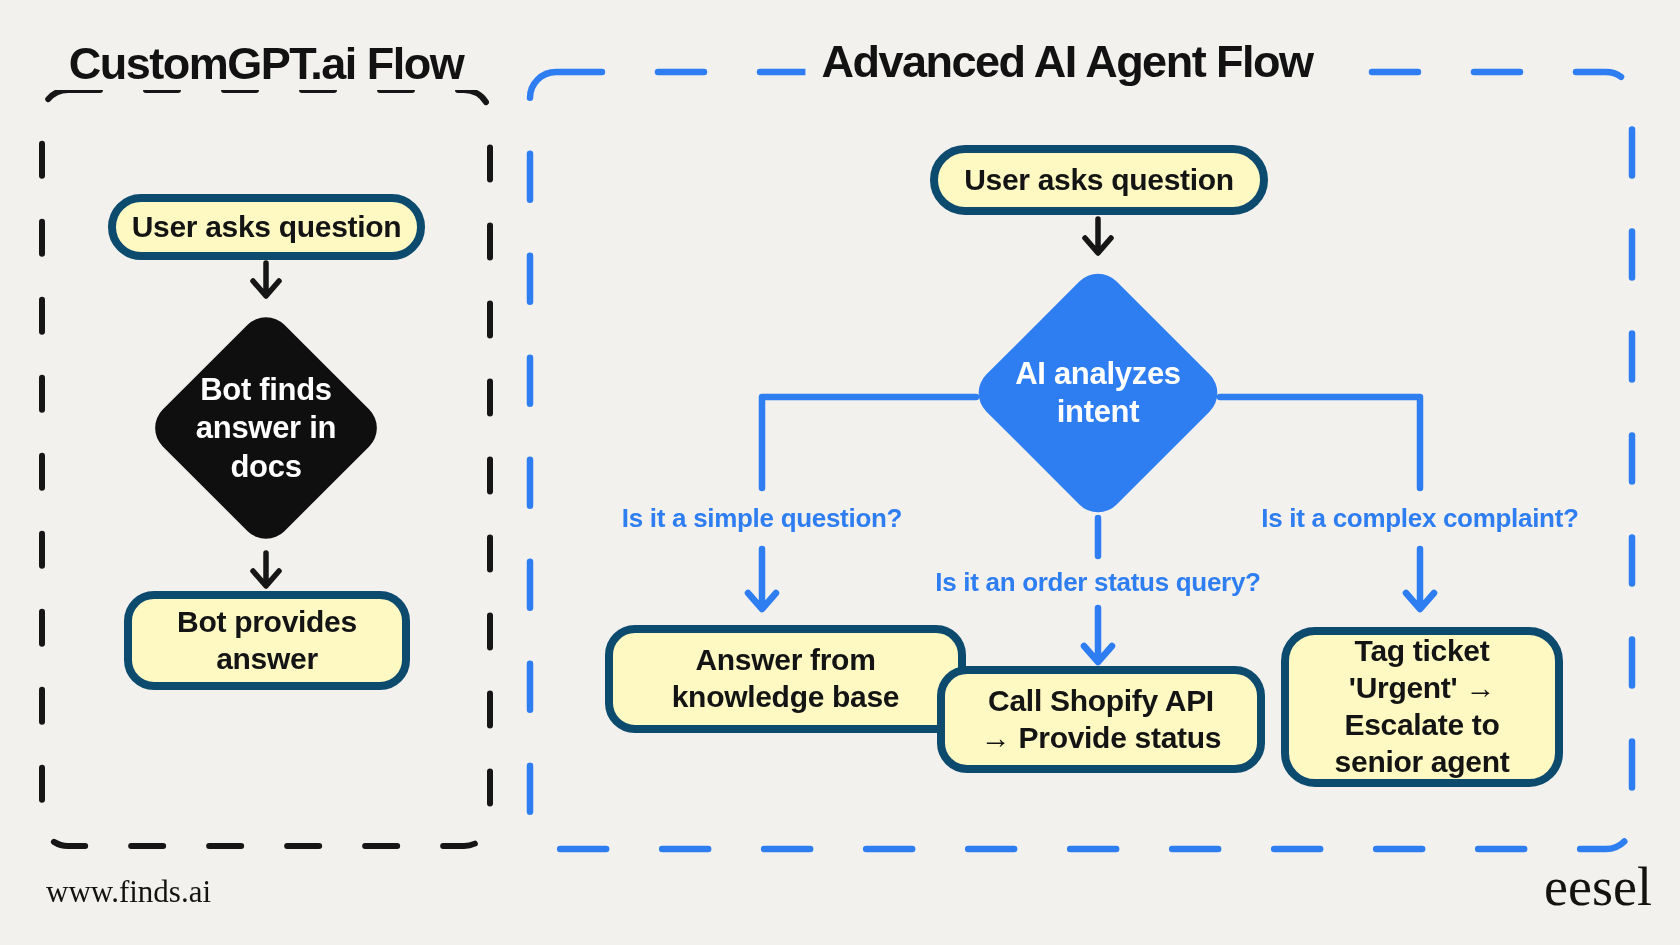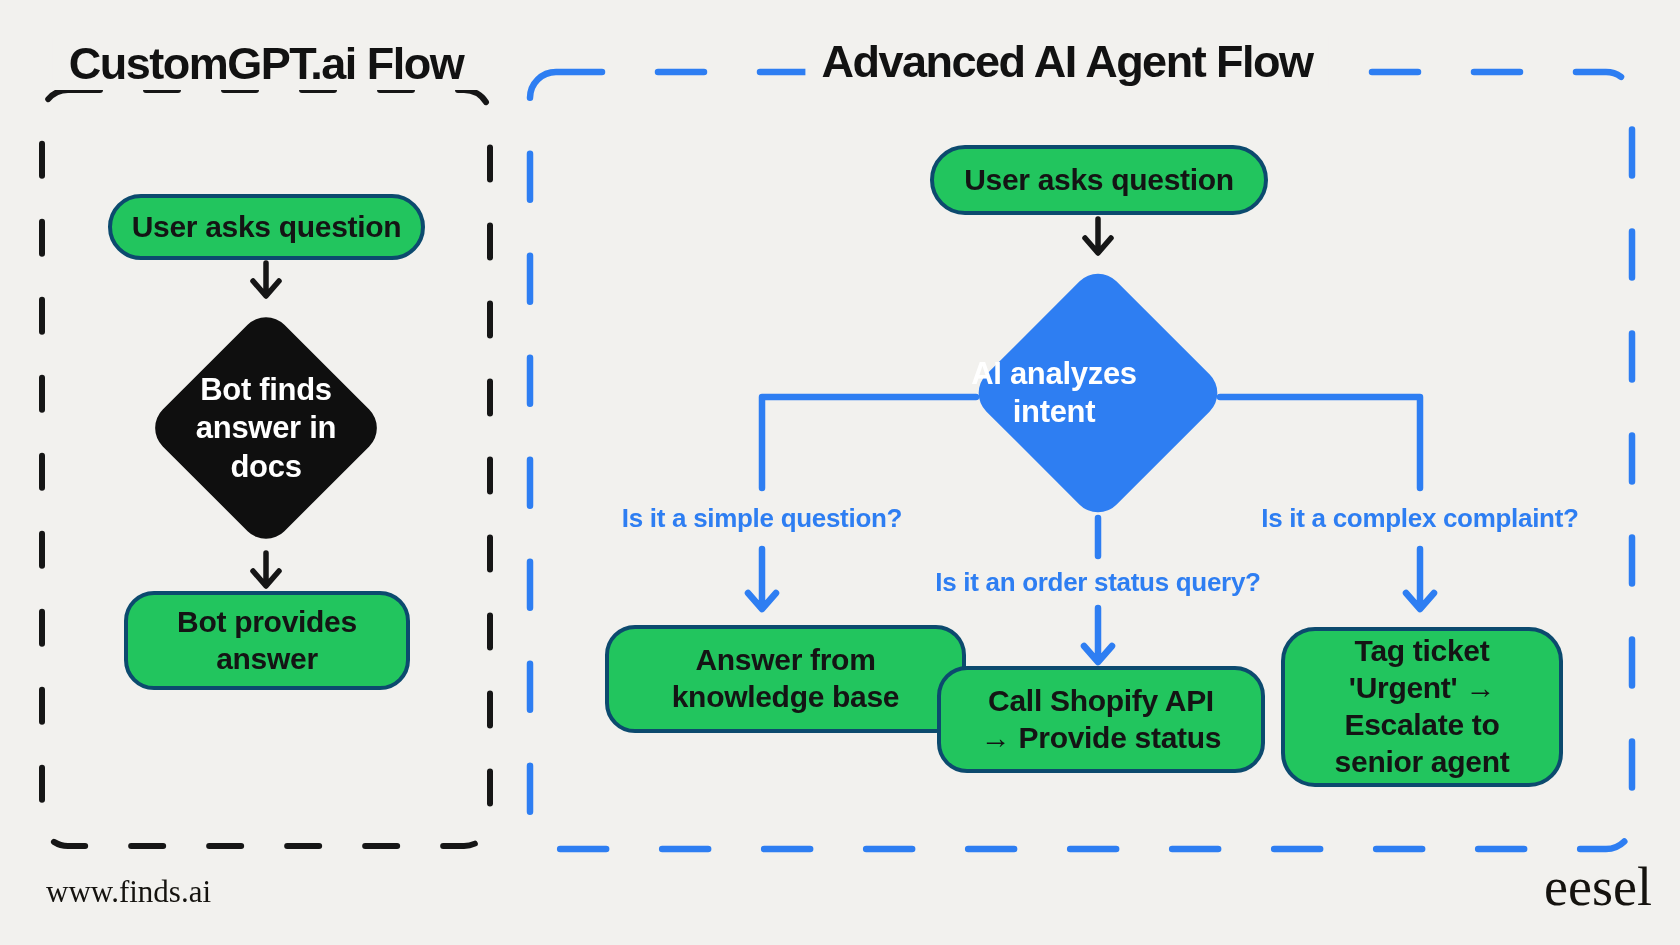--- a/index.html
+++ b/index.html
@@ -44,22 +44,22 @@
     font-size: 45px;
     letter-spacing: -1.5px;
     line-height: 1.15;
     color: #121212;
     background: #f2f1ee;
     padding: 0 16px;
   }
 
   .node {
     position: absolute;
-    background: #22c55e;
-    border: 4px solid #0c4a6e;
+    background: #fef9c3;
+    border: 8px solid #0c4a6e;
     border-radius: 30px;
     display: flex;
     align-items: center;
     justify-content: center;
     text-align: center;
     font-weight: 700;
     font-size: 30px;
     line-height: 1.23;
     letter-spacing: -0.3px;
     color: #141414;
@@ -145,21 +145,21 @@
   <div class="diamond-label" style="left:156px; top:371px; width:220px;text-align:center;">Bot finds
 answer in
 docs</div>
 
   <div class="node" style="left:124px; top:591px; width:286px; height:99px;">Bot provides
 answer</div>
 
   <div class="node pill" style="left:930px; top:145px; width:338px; height:70px;">User asks question</div>
 
   <div class="diamond-shape diamond-blue" style="left:1006px; top:301px; width:184px; height:184px;"></div>
-  <div class="diamond-label" style="left:944px; top:355px; width:220px;">AI analyzes
+  <div class="diamond-label" style="left:988px; top:355px; width:220px;">AI analyzes
 intent</div>
 
   <div class="branch-q" style="left:762px; top:503px;">Is it a simple question?</div>
   <div class="branch-q" style="left:1098px; top:567px;">Is it an order status query?</div>
   <div class="branch-q" style="left:1420px; top:503px;">Is it a complex complaint?</div>
 
   <div class="node" style="left:605px; top:625px; width:361px; height:108px;">Answer from
 knowledge base</div>
   <div class="node" style="left:937px; top:666px; width:328px; height:107px;">Call Shopify API
 → Provide status</div>

